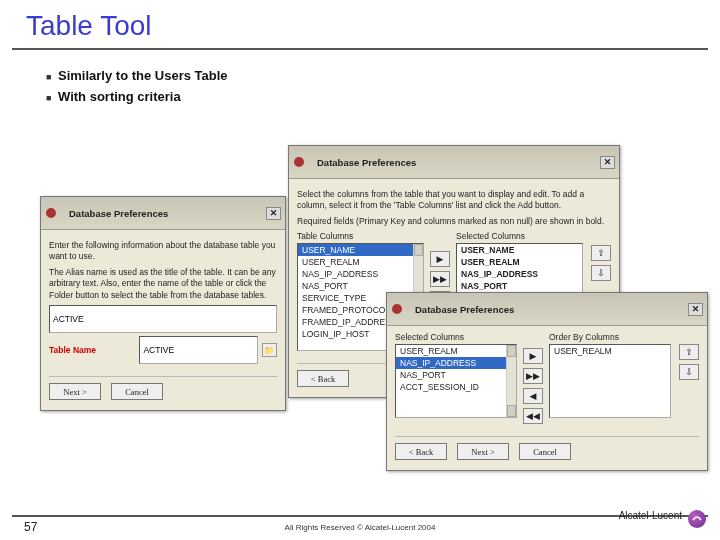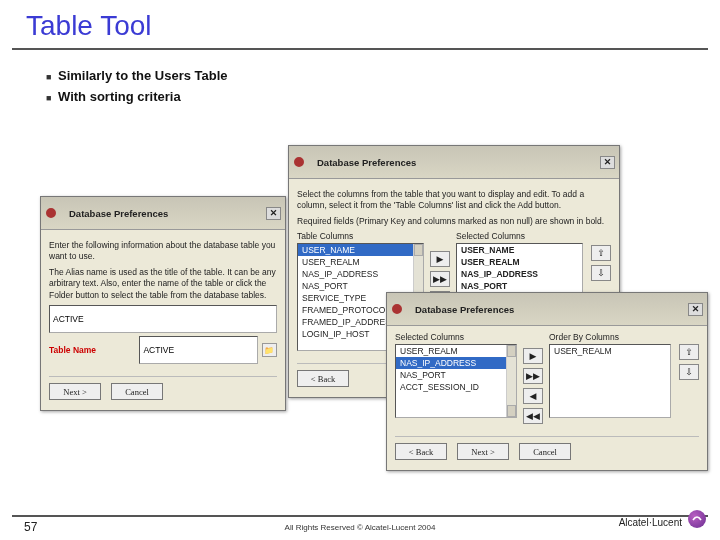--- a/index.html
+++ b/index.html
@@ -34,21 +34,21 @@
   .iconbtn { width: 20px; height: 16px; border: 1px solid #888; background: #eee; display: flex; align-items: center; justify-content: center; font-size: 9px; font-family: Arial; }
   .sidebtns { display: flex; flex-direction: column; gap: 4px; margin-left: 2px; justify-content: flex-start; }
   .scrollbar { position: absolute; right: 0; top: 0; bottom: 0; width: 10px; background: #e4e2d5; border-left: 1px solid #ccc; }
   .scrollbar::before, .scrollbar::after { content:""; position:absolute; left:0; right:0; height:10px; background:#d4d0c1; border:1px solid #aaa; }
   .scrollbar::before{top:0;} .scrollbar::after{bottom:0;}
   .gearicon { stroke:#a33; fill:#a33; }
   .footer { position: absolute; bottom: 8px; left: 0; right: 0; }
   .footrule { border: none; border-top: 2px solid #555; margin: 0 12px 6px 12px; }
   .pgnum { position: absolute; left: 24px; bottom: -2px; font-size: 12px; color: #222; }
   .copy { text-align: center; font-size: 8px; color: #333; }
-  .logo { position: absolute; right: 14px; bottom: 4px; display: flex; align-items: flex-end; gap: 6px; }
+  .logo { position: absolute; right: 14px; bottom: 4px; display: flex; align-items: flex-start; gap: 6px; }
   .logo span { font-size: 10px; color: #222; font-family: Arial; }
   .logo .mark { width: 18px; height: 18px; border-radius: 50%; background: radial-gradient(circle at 35% 35%, #b95fc2, #6a2d91); display:flex;align-items:center;justify-content:center; }
 </style>
 </head>
 <body>
 
 <div class="slide">
   <div class="title">Table Tool</div>
   <hr class="title-rule">
   <div class="body">

